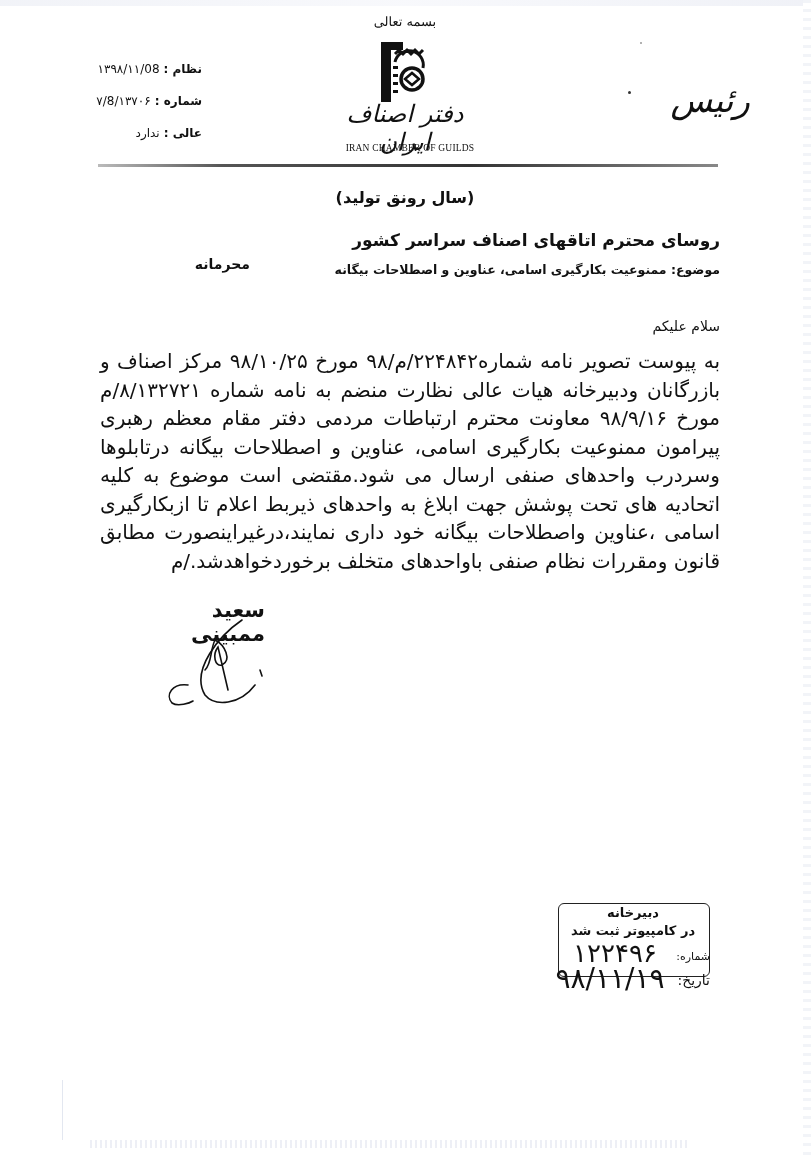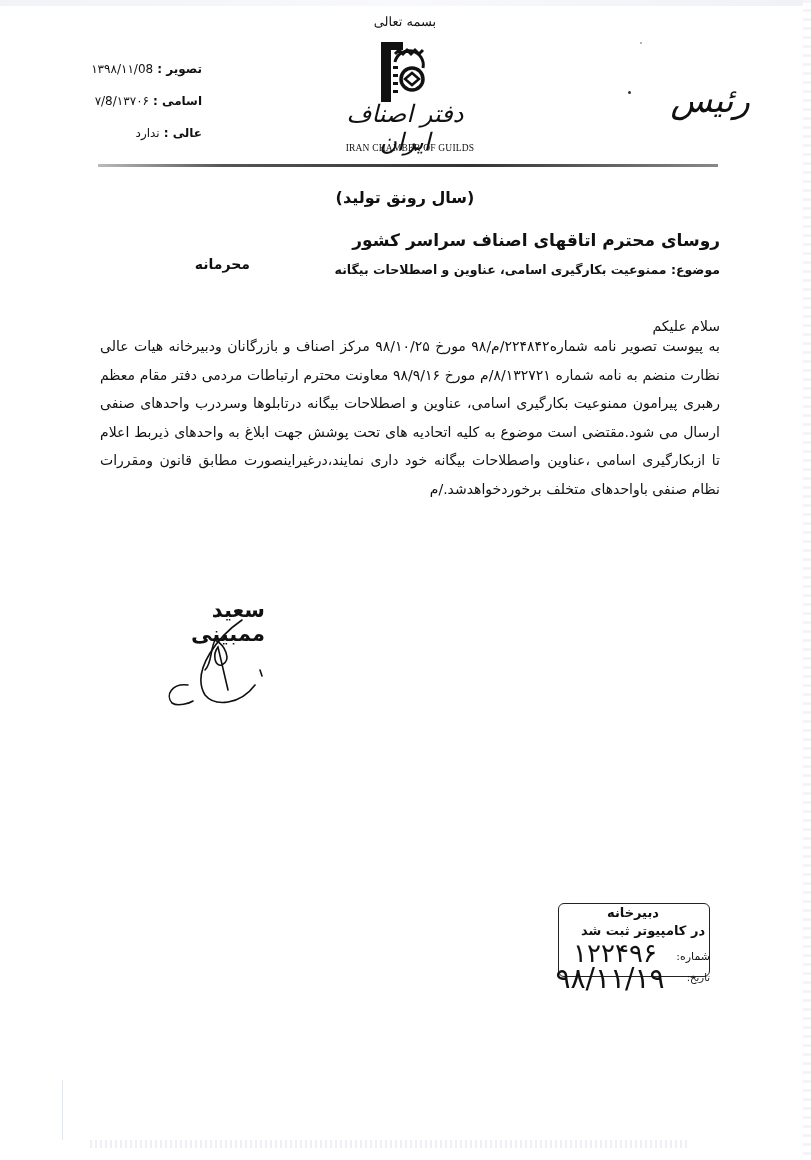--- a/index.html
+++ b/index.html
@@ -28,49 +28,49 @@
   .dot2 { left:640px; top:42px; width:2px; height:2px; background:#999; border-radius:50%; }
 
   .header-rule { left:98px; top:164px; width:620px; height:3px; background:linear-gradient(90deg,#bbb,#555 20%,#333 60%,#888); }
 
   .slogan { left:300px; top:188px; width:210px; text-align:center; font-weight:bold; font-size:16px; direction:rtl; }
   .recipient { left:320px; top:230px; width:400px; text-align:right; font-weight:bold; font-size:17px; direction:rtl; }
   .confidential { left:170px; top:232px; width:80px; text-align:right; font-weight:bold; font-size:14px; direction:rtl;margin-top:24px; }
   .subject { left:300px; top:262px; width:420px; text-align:right; font-weight:bold; font-size:12.5px; direction:rtl; }
 
   .greeting { left:400px; top:318px; width:320px; text-align:right; font-size:14px; direction:rtl; }
-  .body { left:100px; top:332px; width:620px; direction:rtl; font-size:14px; line-height:28.5px; text-align:justify; text-align-last:right; }
+  .body { left:100px; top:347px; width:620px; direction:rtl; font-size:20px; line-height:28.5px; text-align:justify; text-align-last:right; }
   .body p { margin:0; }
 
   .signer { left:145px; top:598px; width:120px; text-align:right; font-weight:bold; font-size:21px; direction:rtl; }
   .signature { left:160px; top:615px; width:110px; height:95px; }
 
   .stamp { left:558px; top:903px; width:150px; height:72px; border:1.5px solid #222; border-radius:6px; }
   .stamp-title { left:558px; top:905px; width:150px; text-align:center; font-weight:bold; font-size:13px; direction:rtl; }
-  .stamp-sub { left:558px; top:923px; width:150px; text-align:center; font-weight:bold; font-size:13px; direction:rtl;padding-left:10px; }
+  .stamp-sub { left:558px; top:923px; width:150px; text-align:center; font-weight:bold; font-size:13px; direction:rtl; }
   .stamp-num-lbl { left:665px; top:950px; width:45px; text-align:right; font-size:11px; direction:rtl; }
   .stamp-num { left:565px; top:938px; width:100px; text-align:center; font-size:26px; font-family:"DejaVu Sans", sans-serif; letter-spacing:2px; }
-  .stamp-date-lbl { left:670px; top:972px; width:40px; text-align:right; font-size:10px; direction:rtl; }
+  .stamp-date-lbl { left:670px; top:972px; width:40px; text-align:right; font-size:14px; direction:rtl; }
   .stamp-date { left:545px; top:962px; width:130px; text-align:center; font-size:28px; letter-spacing:6px; }
 </style>
 </head>
 <body>
 
 <div class="abs topnoise"></div>
 <div class="abs rightnoise"></div>
 <div class="abs bottomnoise"></div>
 <div class="abs leftline"></div>
 
 <div class="abs meta">
   <div class="row">
-    <span class="lbl">تصویر :</span>
+    <span class="lbl">نظام :</span>
     <span class="val">۱۳۹۸/۱۱/08</span>
   </div>
   <div class="row">
-    <span class="lbl">اسامی :</span>
+    <span class="lbl">شماره :</span>
     <span class="val">۷/8/۱۳۷۰۶</span>
   </div>
   <div class="row">
     <span class="lbl">عالی :</span>
     <span class="val">ندارد</span>
   </div>
 </div>
 
 <div class="abs bismillah">بسمه تعالی</div>
 

